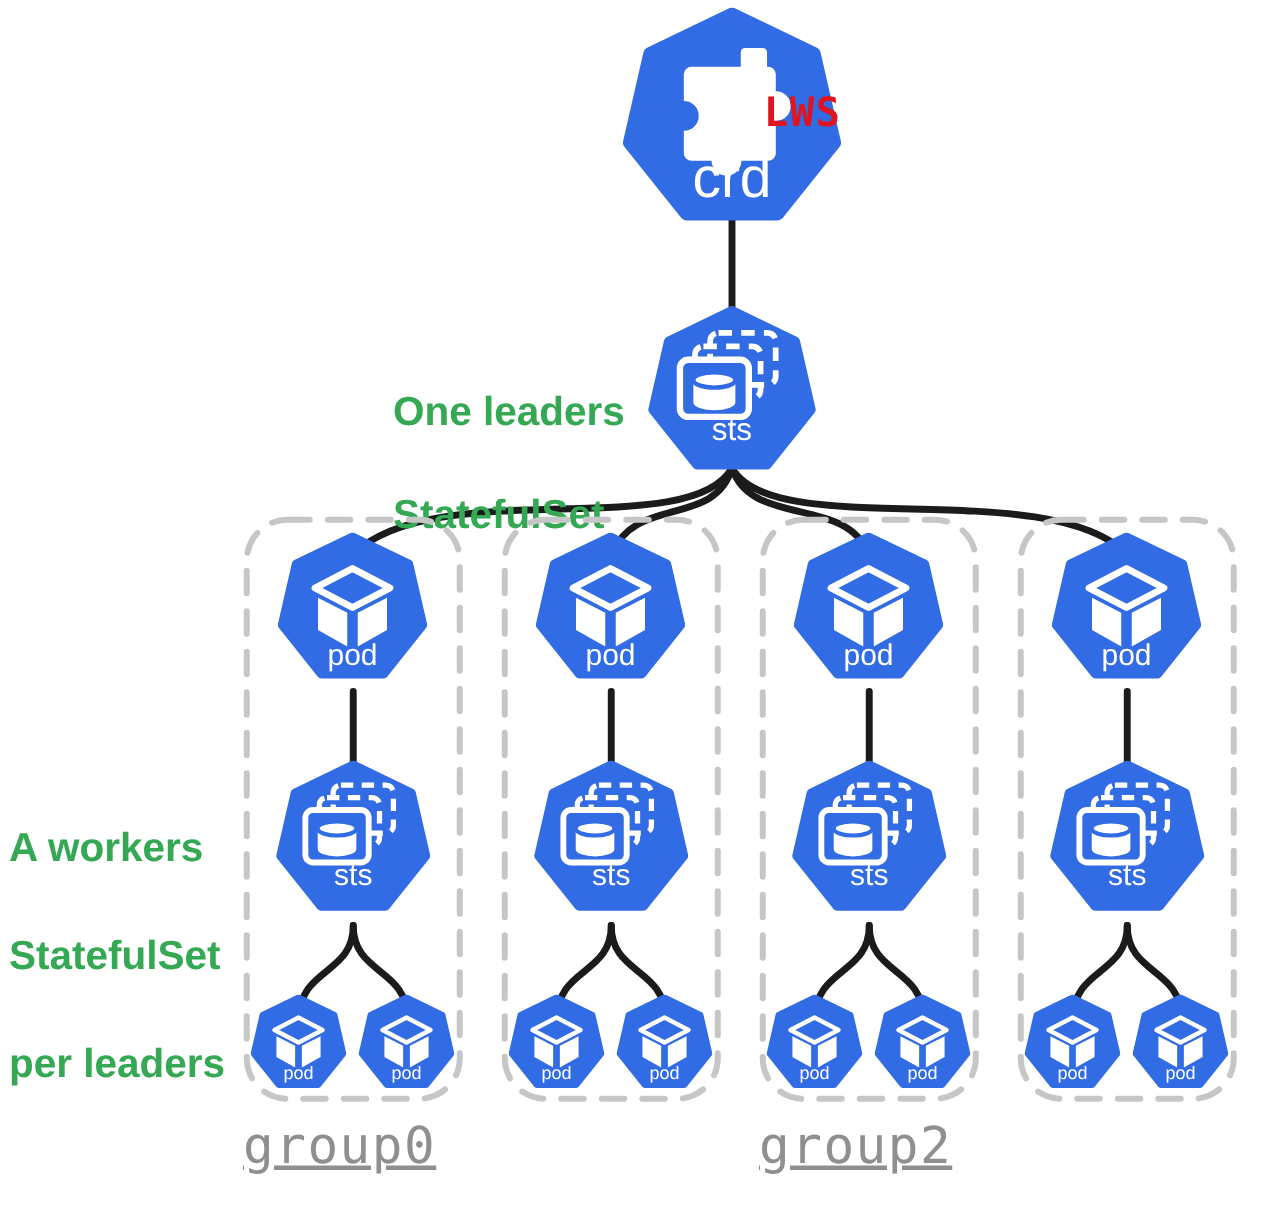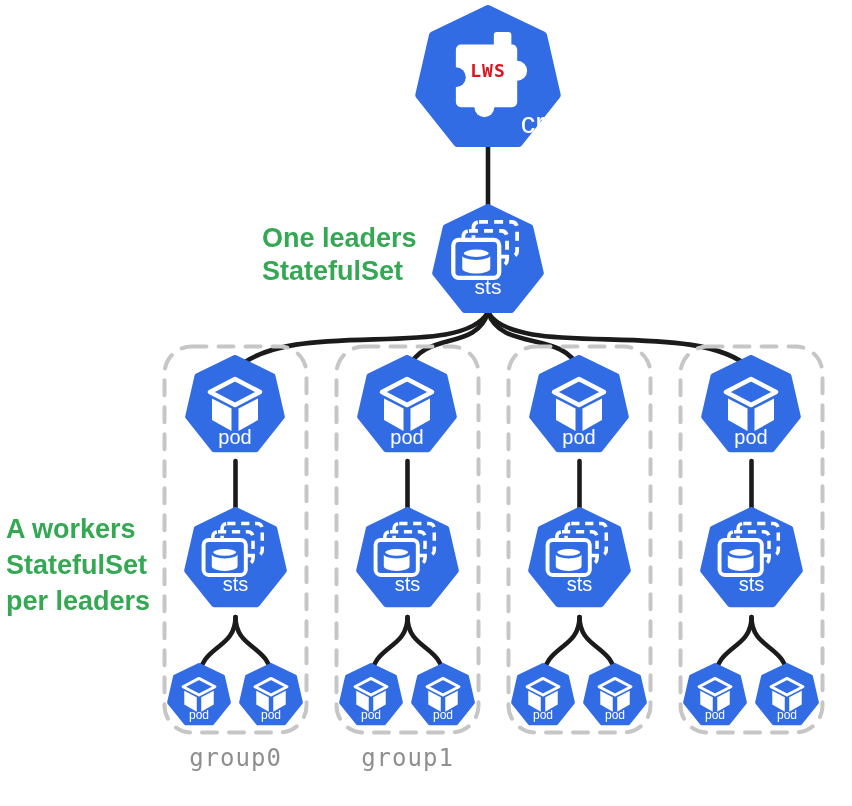--- a/index.html
+++ b/index.html
@@ -9,50 +9,50 @@
   }
   svg.connectors{position:absolute;left:0;top:0;width:852px;height:806px;}
   .connectors path{fill:none;stroke:var(--line,#1b1b1b);stroke-width:4.6;stroke-linecap:round;}
 
   .node{position:absolute;}
   .node svg{position:absolute;left:0;top:0;width:100%;height:100%;display:block;}
   .node-label{
     position:absolute;left:0;right:0;text-align:center;color:#ffffff;
     font-family:"Liberation Sans",sans-serif;font-weight:400;line-height:1;
   }
-  .crd-label{bottom:13px;font-size:29px;text-align:right;}
+  .crd-label{bottom:13px;font-size:38px;}
   .sts-lg-label{bottom:19px;font-size:21px;}
   .pod-lg-label{bottom:8px;font-size:20px;}
   .pod-sm-label{bottom:6px;font-size:12px;}
   .sts-grp-label{bottom:16px;font-size:20px;}
 
   .lws-badge{
-    position:absolute;left:0;right:0;top:57px;text-align:center;
-    font-family:"DejaVu Sans Mono",monospace;font-weight:bold;font-size:18px;
+    position:absolute;left:0;right:0;top:57px;text-align:right;
+    font-family:"DejaVu Sans Mono",monospace;font-weight:bold;font-size:27px;
     letter-spacing:1px;color:var(--red,#de1420);line-height:1;
   }
 
   .annotation{
     position:absolute;color:var(--green,#34a853);
     font-weight:bold;font-size:27px;font-family:"Liberation Sans",sans-serif;
   }
-  .annotation div{white-space:nowrap;}
+  .annotation div{white-space:nowrap;margin-top:36px;}
   .annotation-leaders{left:262px;top:222px;line-height:33px;}
   .annotation-workers{left:6px;top:511px;line-height:36px;}
 
   .group{position:absolute;top:344px;width:147px;height:440px;}
   .group-box{position:absolute;left:0;top:0;width:147px;height:391px;}
   .group-box rect{
     fill:none;stroke:var(--box-border,#c6c6c6);stroke-width:4;
     stroke-dasharray:15 12;stroke-linecap:round;
   }
   .group-label{
-    position:absolute;left:0;right:0;top:400px;text-align:center;
-    font-family:"DejaVu Sans Mono",monospace;font-size:24px;letter-spacing:1px;
-    color:var(--group-label,#8f8f8f);line-height:1.2;
+    position:absolute;left:0;right:0;top:400px;text-align:left;
+    font-family:"DejaVu Sans Mono",monospace;font-size:34px;letter-spacing:1px;
+    color:var(--group-label,#8f8f8f);line-height:1.2;text-decoration:underline;
   }
   .pod-big{left:23px;top:11px;width:100px;height:100px;}
   .sts-worker{left:22px;top:163px;width:103px;height:103px;}
   .pod-small-left{left:5px;top:319px;width:64px;height:64px;}
   .pod-small-right{left:77px;top:319px;width:64px;height:64px;}
 </style>
 </head>
 <body>
 
 <div class="canvas">
@@ -196,21 +196,20 @@
         </svg>
       <div class="node-label pod-sm-label">pod</div>
     </div>
     <div class="node pod-small-right">
       <svg viewBox="0 0 100 100">
           <use href="#hept"></use>
           <use href="#cube"></use>
         </svg>
       <div class="node-label pod-sm-label">pod</div>
     </div>
-    <div class="group-label">group1</div>
   </div>
 
   <div class="group" style="left:506px">
     <svg class="group-box" viewBox="0 0 147 391">
       <rect x="2.5" y="2.5" width="142" height="386" rx="27"></rect>
     </svg>
     <div class="node pod-big">
       <svg viewBox="0 0 100 100">
           <use href="#hept"></use>
           <use href="#cube"></use>
@@ -231,20 +230,21 @@
         </svg>
       <div class="node-label pod-sm-label">pod</div>
     </div>
     <div class="node pod-small-right">
       <svg viewBox="0 0 100 100">
           <use href="#hept"></use>
           <use href="#cube"></use>
         </svg>
       <div class="node-label pod-sm-label">pod</div>
     </div>
+    <div class="group-label">group2</div>
   </div>
 
   <div class="group" style="left:678px">
     <svg class="group-box" viewBox="0 0 147 391">
       <rect x="2.5" y="2.5" width="142" height="386" rx="27"></rect>
     </svg>
     <div class="node pod-big">
       <svg viewBox="0 0 100 100">
           <use href="#hept"></use>
           <use href="#cube"></use>

